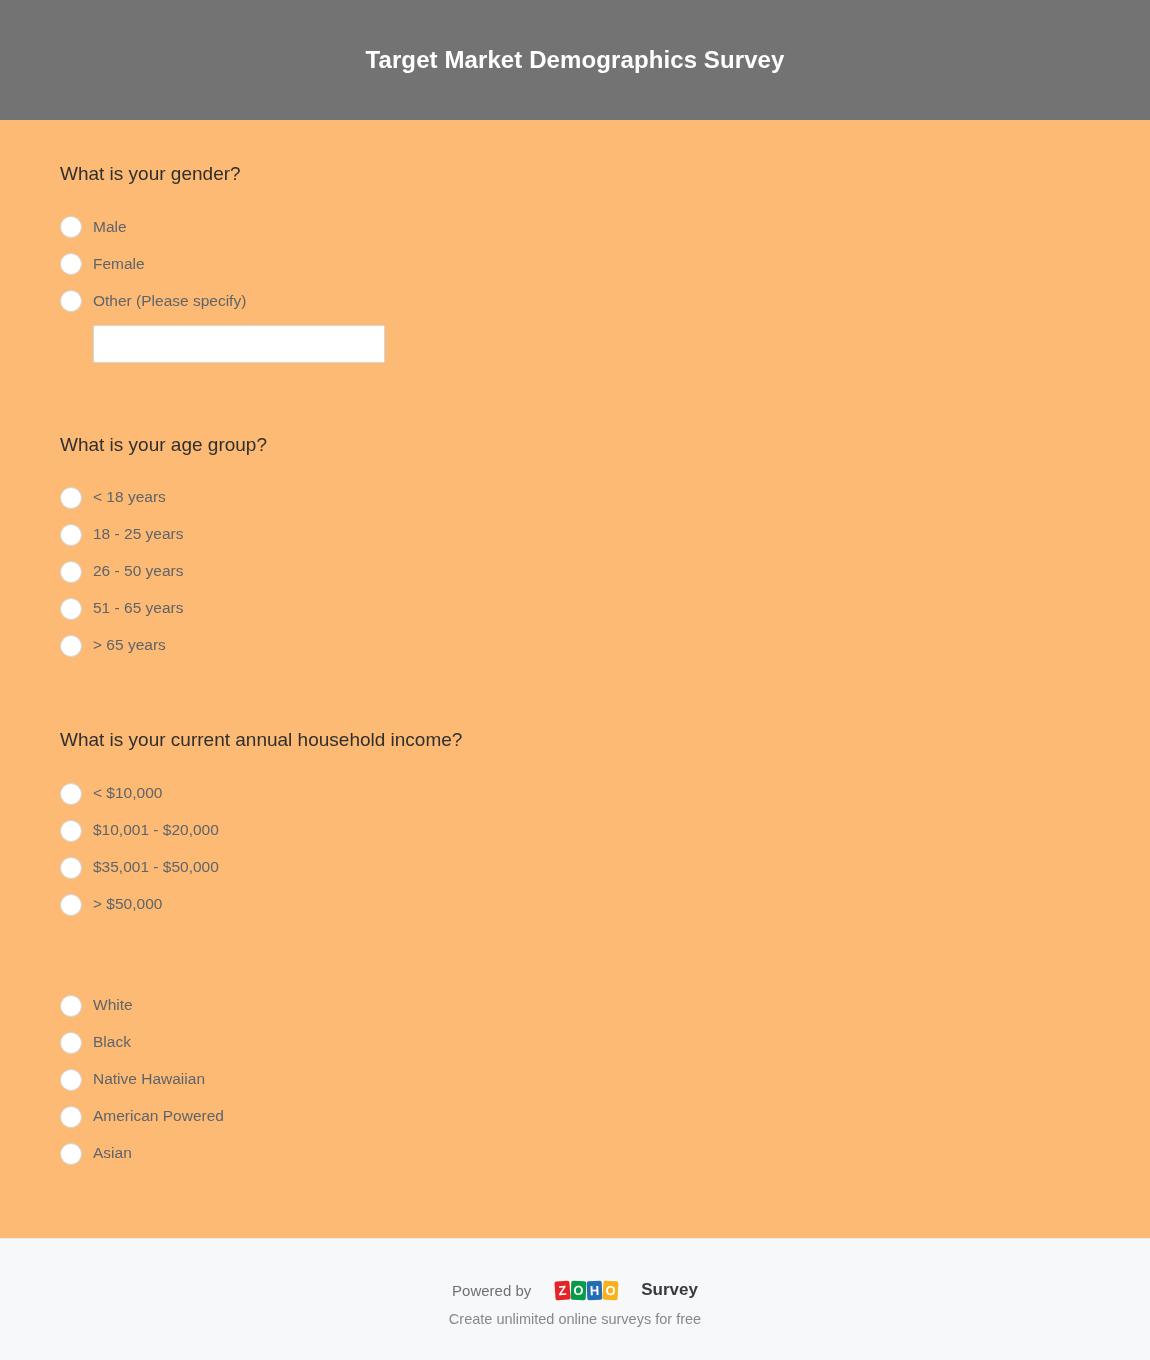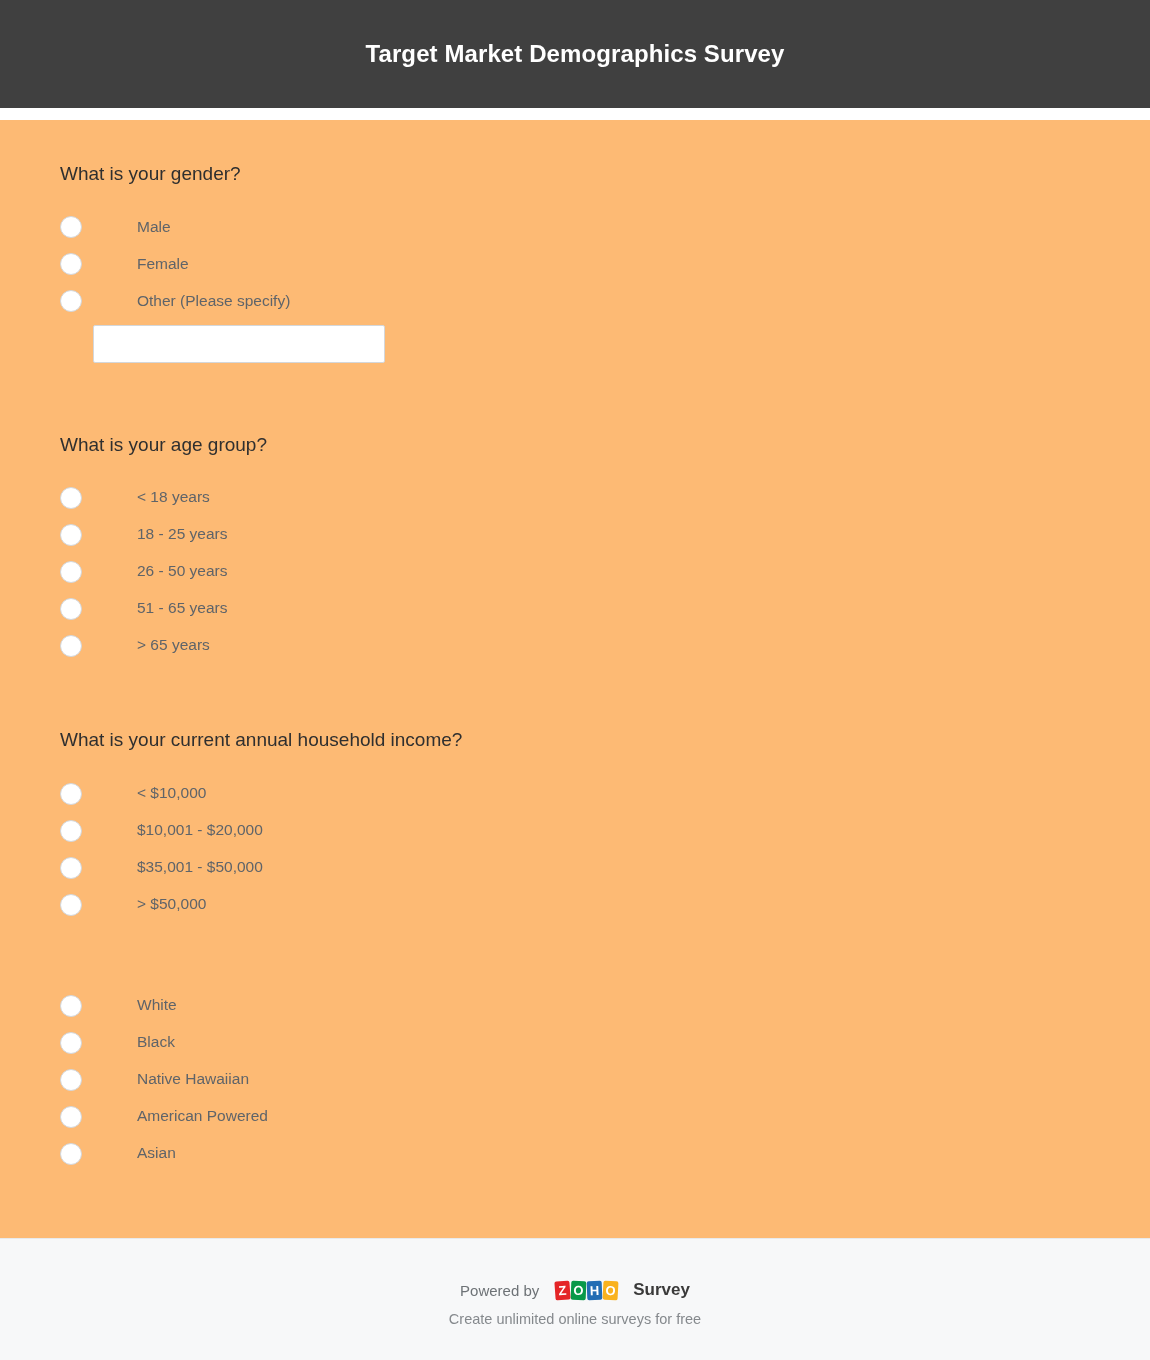--- a/index.html
+++ b/index.html
@@ -12,22 +12,22 @@
     height: 1360px;
     background: #ffffff;
     font-family: "Liberation Sans", sans-serif;
     overflow: hidden;
     position: relative;
   }
 
   
   .survey-header {
     width: 100%;
-    height: 108px;
-    background: #404040;
+    height: 120px;
+    background: #737373;
     display: flex;
     align-items: center;
     justify-content: center;
   }
   .survey-header-title {
     color: #ffffff;
     font-size: 24px;
     font-weight: 700;
     letter-spacing: 0.1px;
     text-align: center;
@@ -62,21 +62,20 @@
   .options-list {
     margin: 0;
     padding: 0;
     list-style: none;
   }
   .option-row {
     display: flex;
     align-items: center;
     min-height: 37px;
     padding: 0;
-    gap: 44px;
   }
   .radio-circle {
     width: 22px;
     height: 22px;
     min-width: 22px;
     border-radius: 50%;
     border: 1.6px solid #d3d6da;
     background: #ffffff;
     margin-right: 11px;
     display: inline-block;
@@ -118,21 +117,21 @@
     display: flex;
     flex-direction: column;
     align-items: center;
     justify-content: center;
     padding-top: 6px;
   }
   .powered-row {
     display: flex;
     align-items: center;
     justify-content: center;
-    gap: 8px;
+    gap: 16px;
     height: 24px;
   }
   .powered-text {
     font-size: 15px;
     color: #6d7276;
     margin-right: 8px;
   }
   .zoho-logo {
     display: inline-flex;
     align-items: center;

